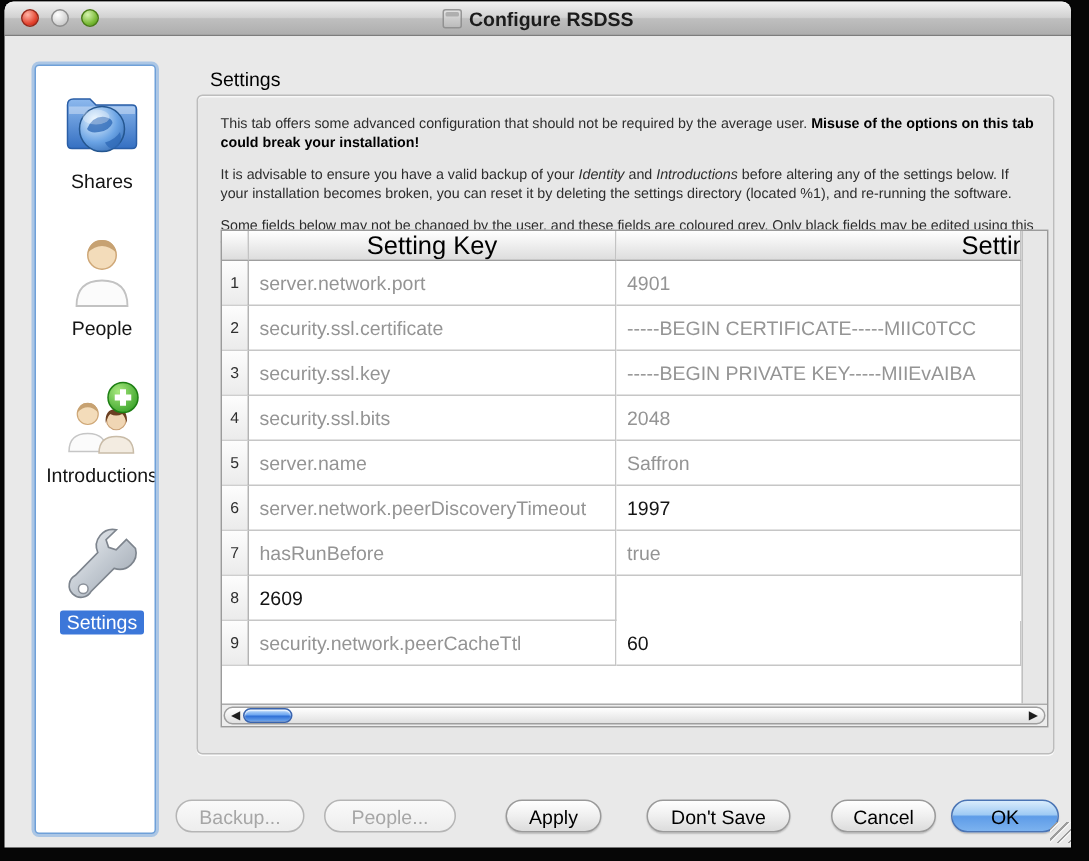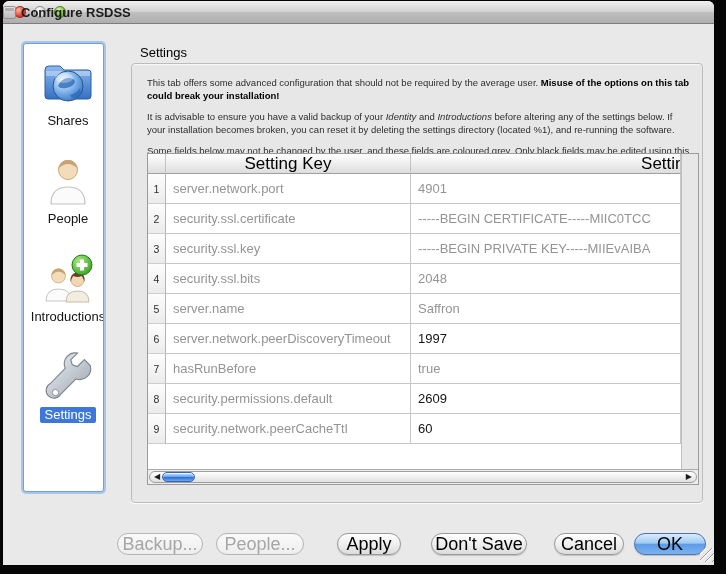--- a/index.html
+++ b/index.html
@@ -8,27 +8,27 @@
   .window{position:absolute;left:3px;top:1px;width:711px;height:564px;background:#e9e9e9;
           border-radius:6px 6px 0 0;overflow:hidden;box-shadow:0 0 0 1px rgba(0,0,0,.4);}
   
   .titlebar{position:absolute;left:0;top:0;width:100%;height:22px;
             background:linear-gradient(#f1f1f1,#d2d2d2 48%,#bfbfbf 52%,#aeaeae);
             border-bottom:1px solid #7d7d7d;}
   .tl{position:absolute;top:5px;width:12px;height:12px;border-radius:50%;cursor:default;}
   .tl.close{left:11px;background:radial-gradient(circle at 35% 28%,#ffb4a6,#e2402c 65%,#b02315);border:1px solid #98291b;box-sizing:border-box;}
   .tl.min{left:31px;background:radial-gradient(circle at 35% 28%,#ffffff,#cfcfcf 70%,#b5b5b5);border:1px solid #8e8e8e;box-sizing:border-box;}
   .tl.zoom{left:51px;background:radial-gradient(circle at 35% 28%,#d6f3ae,#76b832 65%,#4c8c18);border:1px solid #4a7d16;box-sizing:border-box;}
-  .title-wrap{position:absolute;left:0;top:0;width:100%;height:22px;display:flex;align-items:center;gap:5px;}
+  .title-wrap{position:absolute;left:0;top:0;width:100%;height:22px;display:flex;align-items:center;justify-content:center;gap:5px;}
   .proxy{display:inline-block;width:13px;height:13px;border:1px solid #8b8b8b;border-radius:2px;
          background:linear-gradient(#e3e3e3,#bdbdbd);box-sizing:border-box;opacity:.85;}
   .proxy::before{content:"";display:block;margin:1px;height:3px;background:#a8a8a8;border-radius:1px;}
   .title{font-size:13px;font-weight:600;color:#1c1c1c;}
   
-  .sidebar{position:absolute;left:20px;top:42px;width:81px;height:449px;background:#fff;
+  .sidebar{position:absolute;left:20px;top:42px;width:81px;height:513px;background:#fff;
            border:1px solid #6fa0d8;border-radius:3px;box-shadow:0 0 0 2px rgba(120,170,225,.55);
            overflow:hidden;display:flex;flex-direction:column;align-items:center;padding-top:13px;box-sizing:border-box;}
   .sb-item{display:flex;flex-direction:column;align-items:center;margin-bottom:26px;margin-left:9px;cursor:default;flex:0 0 auto;}
   .sb-icon{width:52px;height:52px;}
   .sb-label{font-size:13px;color:#141414;margin-top:4px;white-space:nowrap;line-height:16px;}
   .sb-label.selected{background:#3c77d9;color:#fff;padding:0 5px;border-radius:2px;}
   
   .groupbox-label{position:absolute;left:137px;top:44px;font-size:13px;color:#000;}
   .groupbox{position:absolute;left:128px;top:62px;width:572px;height:440px;box-sizing:border-box;
             border:1px solid #bcbcbc;border-radius:4px;background:#e7e7e7;
@@ -61,21 +61,21 @@
           background:linear-gradient(#ffffff,#e0e0e0);box-sizing:border-box;}
   .harrow{position:absolute;top:0;font-size:8px;color:#1d1d1d;line-height:10px;}
   .harrow.left{left:4px;}
   .harrow.right{right:4px;}
   .hthumb{position:absolute;left:12px;top:0;width:33px;height:10px;border-radius:6px;border:1px solid #3a64ae;
           background:linear-gradient(#c2defb,#6ea7f1 45%,#2f6fd6 55%,#6ea6ec);
           box-shadow:inset 0 1px 1px rgba(255,255,255,.85);box-sizing:border-box;}
   
   .btn{position:absolute;top:532px;height:22px;border:1px solid #9a9a9a;border-radius:11px;
        background:linear-gradient(#ffffff,#efefef 50%,#dcdcdc);box-shadow:0 1px 1px rgba(0,0,0,.18);
-       font-size:18px;color:#000;display:flex;align-items:center;justify-content:center;
+       font-size:13px;color:#000;display:flex;align-items:center;justify-content:center;
        font-family:"Liberation Sans",sans-serif;box-sizing:border-box;cursor:default;}
   .btn.disabled{color:#a6a6a6;border-color:#b5b5b5;background:linear-gradient(#fafafa,#ededed);box-shadow:none;}
   .btn.default{border-color:#4a74b4;background:linear-gradient(#d9ecfc,#a0cbf4 45%,#5e9ce8 52%,#7cb2ef);}
   #btn-backup{left:114px;width:86px;}
   #btn-restore{left:213px;width:88px;}
   #btn-apply{left:334px;width:64px;}
   #btn-dontsave{left:428px;width:96px;}
   #btn-cancel{left:551px;width:70px;}
   #btn-ok{left:631px;width:72px;}
   
@@ -217,21 +217,20 @@
             <div class="cell key">server.network.peerDiscoveryTimeout</div>
             <div class="cell val editable">1997</div>
           </div>
           <div class="trow">
             <div class="cell num">7</div>
             <div class="cell key">hasRunBefore</div>
             <div class="cell val">true</div>
           </div>
           <div class="trow">
             <div class="cell num">8</div>
-            <div class="cell key">security.permissions.default</div>
             <div class="cell val editable">2609</div>
           </div>
           <div class="trow">
             <div class="cell num">9</div>
             <div class="cell key">security.network.peerCacheTtl</div>
             <div class="cell val editable">60</div>
           </div>
         </div>
 
         <div class="vslot"></div>

